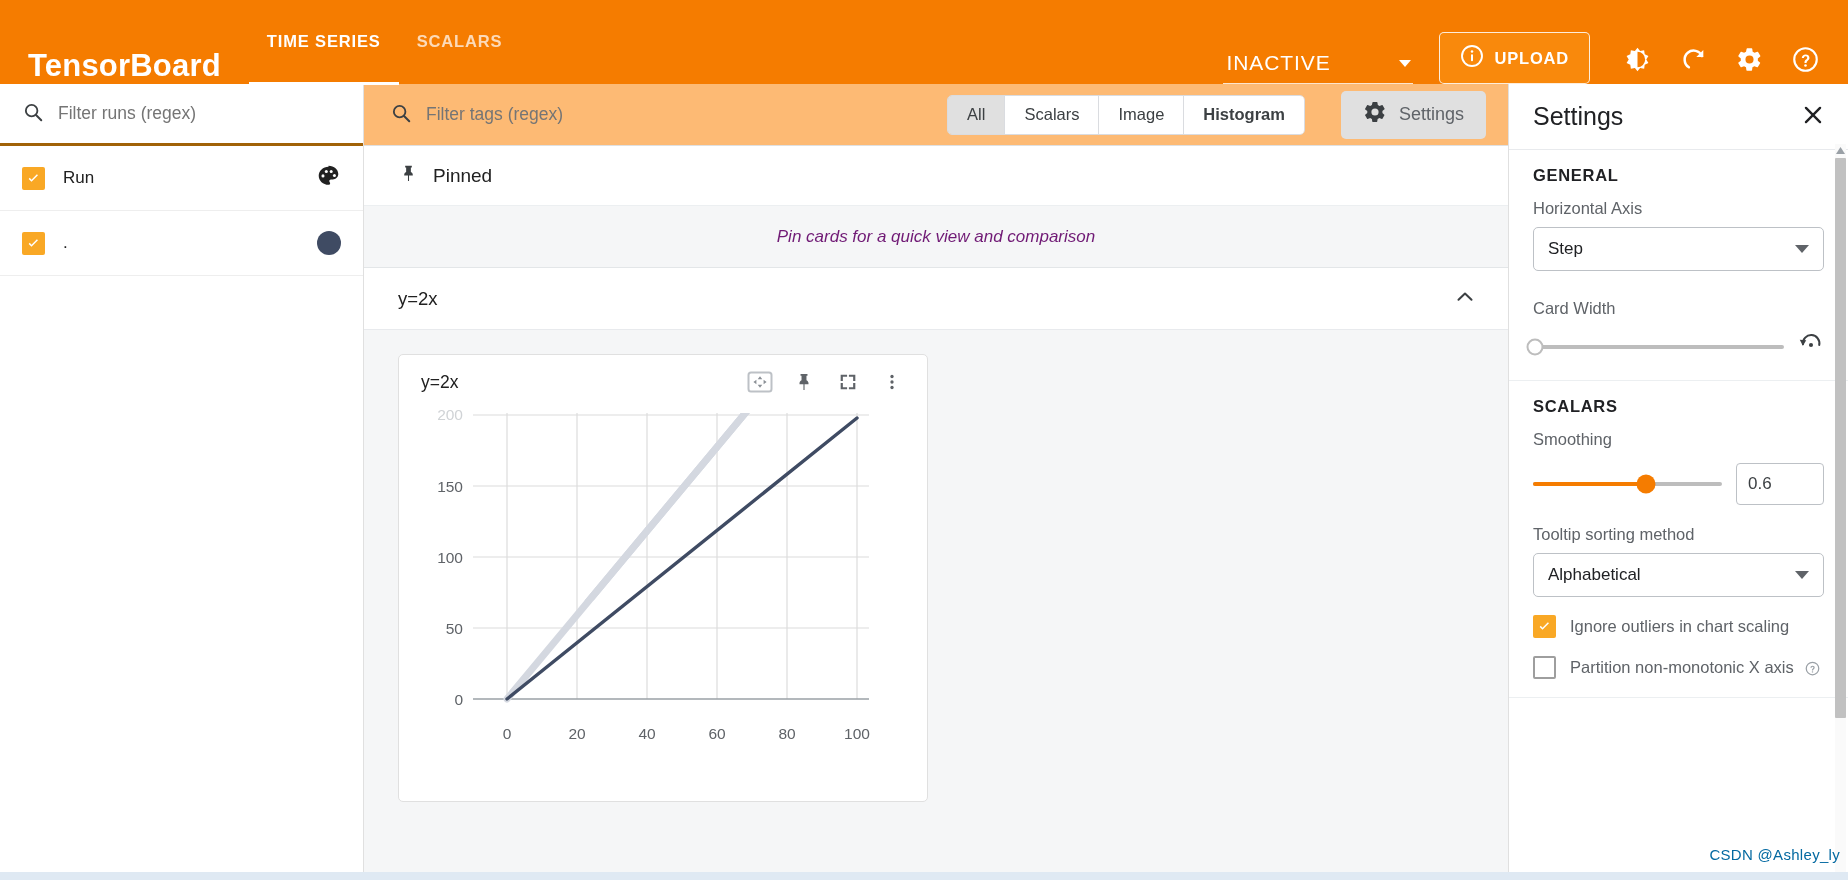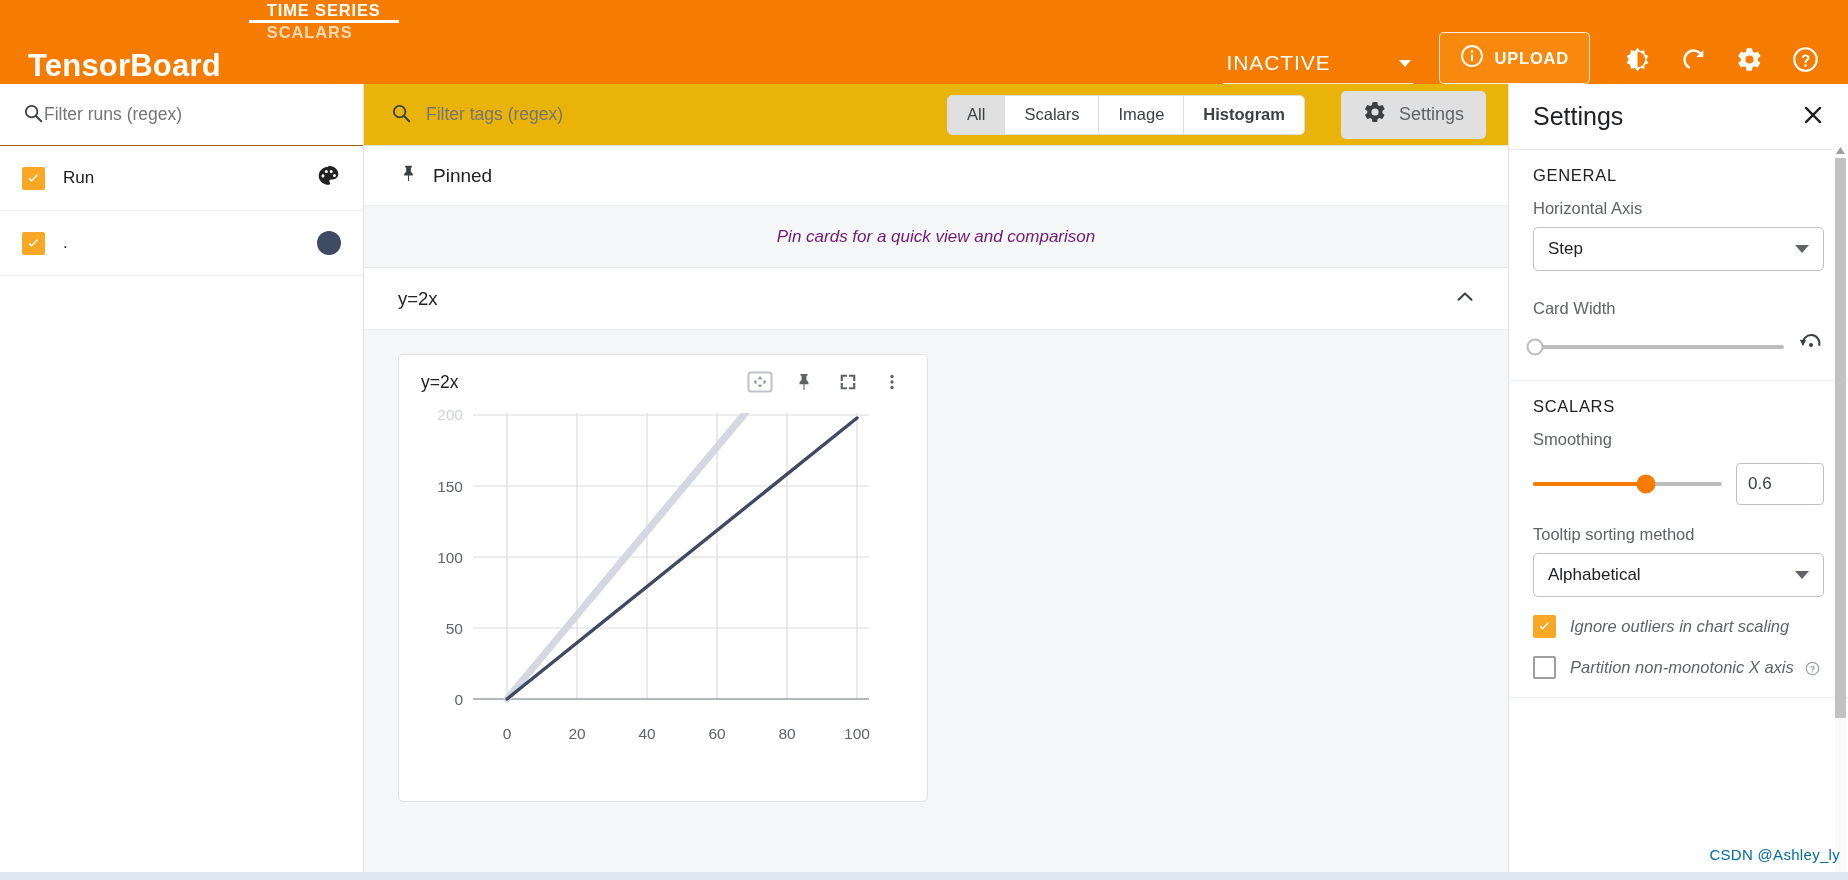--- a/index.html
+++ b/index.html
@@ -18,21 +18,21 @@
     background: #f57c00;
     display: flex; align-items: flex-end;
     color: #fff;
     position: relative;
     z-index: 30;
   }
   .brand {
     font-size: 31px; font-weight: 700; letter-spacing: .2px;
     padding: 0 28px 0 28px; color: #fff; white-space: nowrap;
   }
-  .navtabs { display: flex; height: 84px; align-items: stretch; flex-direction: column; }
+  .navtabs { display: flex; height: 84px; align-items: stretch; }
   .navtab {
     display: flex; align-items: center; padding: 0 18px;
     font-size: 16.5px; font-weight: 600; letter-spacing: .85px;
     color: rgba(255,255,255,.72); cursor: pointer;
     border-bottom: 3px solid transparent; position: relative; top: 1px;
   }
   .navtab.active { color: #fff; border-bottom-color: #fff; }
   .topspacer { flex: 1 1 auto; }
 
   .expselect {
@@ -64,22 +64,22 @@
 
   
   .body { flex: 1 1 auto; display: flex; min-height: 0; position: relative; }
 
   
   .runsbar {
     width: 364px; flex: 0 0 364px; background: #fff;
     border-right: 1px solid #e0e0e0; display: flex; flex-direction: column;
   }
   .runfilter {
-    height: 62px; display: flex; align-items: center; 
-    padding: 0 22px; border-bottom: 1px solid #a16207;
+    height: 62px; display: flex; align-items: center; gap: 14px;
+    padding: 0 22px; border-bottom: 3px solid #a16207;
   }
   .runfilter .ph { font-size: 17.5px; color: #80868b; }
   .runrow {
     height: 65px; display: flex; align-items: center;
     padding: 0 22px; border-bottom: 1px solid #eee; gap: 18px; cursor: pointer;
   }
   .cb {
     width: 23px; height: 23px; border-radius: 2px; flex: 0 0 23px;
     display: flex; align-items: center; justify-content: center;
   }
@@ -87,21 +87,21 @@
   .cb.off { border: 2px solid #9e9e9e; background: #fff; }
   .cb svg { display: block; }
   .runname { flex: 1 1 auto; font-size: 17px; color: #212121; }
   .swatch { width: 24px; height: 24px; border-radius: 50%; flex: 0 0 24px; }
 
   
   .center { flex: 1 1 auto; display: flex; flex-direction: column; min-width: 0; background:#fff; }
   .tagbar {
     height: 62px; flex: 0 0 62px; display: flex; align-items: center;
     padding: 0 22px 0 26px; border-bottom: 1px solid #e0e0e0; gap: 14px;
-    position: relative; z-index: 12; background:#eab308;
+    position: relative; z-index: 12; background:#fdba74;
   }
   .tagbar .ph { font-size: 17.5px; color: #80868b; flex: 1 1 auto; }
   .segmented { display: flex; border: 1px solid #dadce0; border-radius: 5px; overflow: hidden; margin-right: 22px; }
   .seg {
     padding: 0 19px; height: 38px; display: flex; align-items: center;
     font-size: 16.5px; color: #3c4043; background: #fff; cursor: pointer;
     border-right: 1px solid #dadce0;
   }
   .seg:last-child { border-right: 0; font-weight: bold; }
   .seg.on { background: #e0e0e0; }
@@ -153,41 +153,41 @@
     position: relative;
   }
   .set-head {
     height: 66px; display: flex; align-items: center; padding: 0 22px 0 24px;
     border-bottom: 1px solid #e8eaed;
   }
   .set-head .t { flex: 1 1 auto; font-size: 25px; color: #202124; }
   .set-body { flex: 1 1 auto; overflow: hidden; padding-bottom: 10px; }
   .set-sec { padding: 16px 24px 18px 24px; border-bottom: 1px solid #eceff1; }
   .set-sec.last { border-bottom: 0; }
-  .sechead { font-size: 16.5px; font-weight: 400; letter-spacing: .7px; color: #202124; margin-bottom: 14px; }
+  .sechead { font-size: 16.5px; font-weight: 700; letter-spacing: .7px; color: #202124; margin-bottom: 14px; }
   .flabel { font-size: 16.5px; color: #5f6368; margin-bottom: 9px; }
   .select {
     height: 44px; border: 1px solid #bdc1c6; border-radius: 5px;
     display: flex; align-items: center; padding: 0 14px; cursor: pointer;
     font-size: 17px; color: #202124;
   }
   .select .v { flex: 1 1 auto; }
   .caret-dk { width:0;height:0;border-left:7px solid transparent;border-right:7px solid transparent;border-top:8px solid #5f6368; }
   .sliderrow { display: flex; align-items: center; gap: 14px; margin-top: 14px; }
   .track { position: relative; height: 4px; background: #bdbdbd; border-radius: 2px; flex: 1 1 auto; }
   .track .fill { position: absolute; left: 0; top: 0; height: 4px; background: #f57c00; border-radius: 2px; }
   .knob { position: absolute; top: 50%; transform: translate(-50%,-50%); border-radius: 50%; }
   .knob.hollow { width: 17px; height: 17px; border: 2px solid #bdbdbd; background: #fff; }
   .knob.solid { width: 19px; height: 19px; background: #f57c00; }
   .numbox {
     width: 88px; height: 42px; border: 1px solid #bdc1c6; border-radius: 4px;
     display: flex; align-items: center; padding: 0 11px; font-size: 17px; color: #3c4043;
   }
   .cbrow { display: flex; align-items: center; gap: 14px; margin-top: 18px; cursor: pointer; }
-  .cbrow .lab { font-size: 16.5px; color: #5f6368; font-style: italic; }
+  .cbrow .lab { font-size: 16.5px; color: #5f6368; }
   .helpq { display:inline-flex; margin-left: 7px; vertical-align: middle; }
 
   .scrollbar {
     position: absolute; right: 2px; top: 60px; width: 11px; bottom: 4px;
     background: #fafafa;
   }
   .scrollbar .arrow-up {
     position: absolute; top: 0; left: 0; width: 11px; height: 12px;
     display: flex; align-items: center; justify-content: center;
   }

